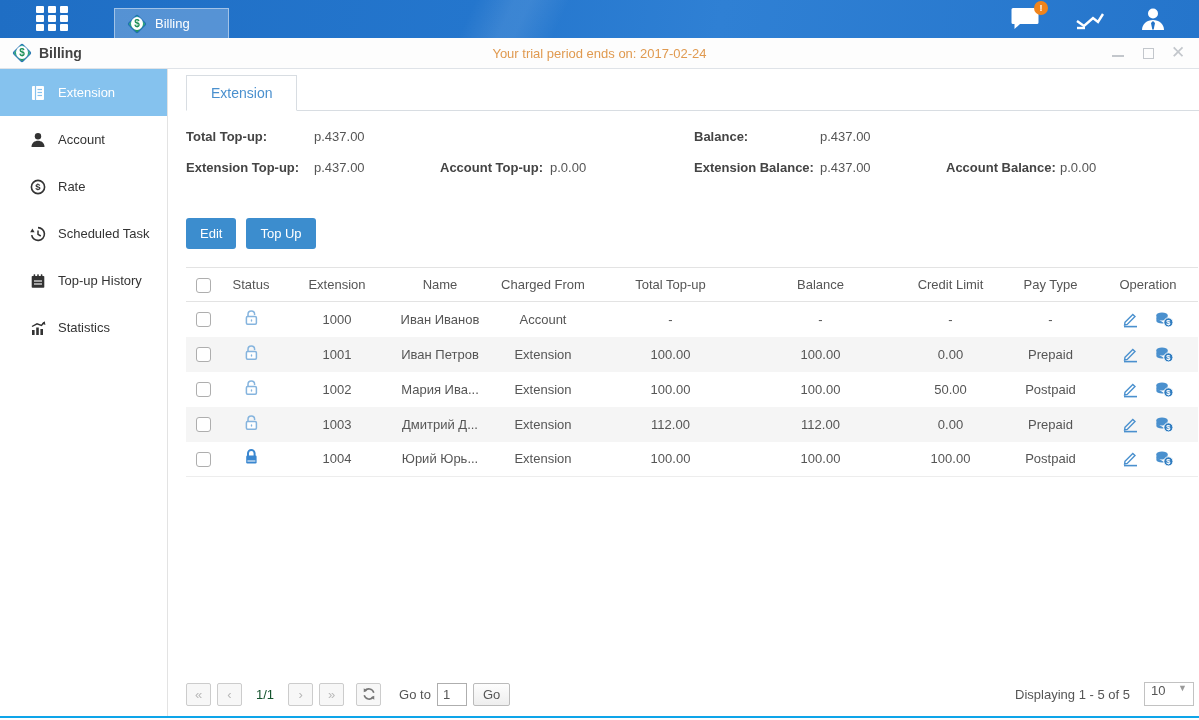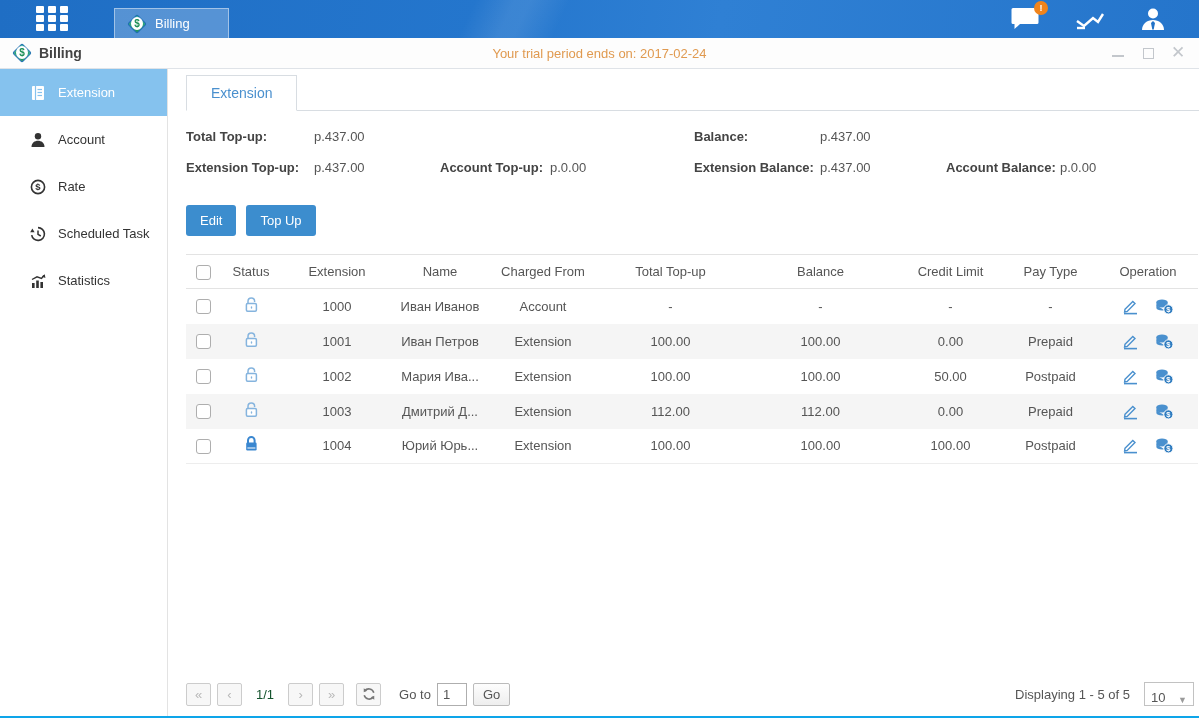--- a/index.html
+++ b/index.html
@@ -43,21 +43,21 @@
   .tab { height:36px; min-width:90px; padding:0 24px; display:flex; align-items:center; justify-content:center; background:#fff; border:1px solid #d8dde2; border-bottom:1px solid #fff; margin-bottom:-1px; color:#4a90ce; font-size:14px; cursor:pointer; }
 
   
   .summary { position:relative; height:66px; margin-top:14px; }
   .sum { position:absolute; white-space:nowrap; }
   .lbl { font-weight:bold; color:#444; }
   .r1 { top:4px; } .r2 { top:35px; }
 
   
   .btn-row { margin-top:14px; display:flex; gap:10px; }
-  .btn { background:#3c8dce; color:#fff; border:none; font-size:13px; padding:8px 14px; border-radius:3px; cursor:pointer; font-family:inherit; }
+  .btn { background:#3c8dce; color:#fff; border:none; font-size:13px; padding:8px 14px; border-radius:3px; cursor:pointer; font-family:inherit;margin-top:13px; }
 
   
   table { border-collapse:collapse; table-layout:fixed; width:100%; margin-top:18px; }
   col.c-cb{width:34px;} col.c-status{width:62px;} col.c-ext{width:110px;} col.c-name{width:96px;} col.c-charged{width:110px;} col.c-tt{width:145px;} col.c-bal{width:155px;} col.c-cl{width:105px;} col.c-pt{width:95px;} col.c-op{width:100px;}
   thead th { border-top:1px solid #e3e3e3; border-bottom:1px solid #e3e3e3; height:34px; font-weight:normal; color:#555; text-align:center; }
   tbody td { height:35px; text-align:center; color:#555; white-space:nowrap; overflow:hidden; }
   tbody tr:nth-child(even) { background:#f5f5f5; }
   tbody tr:last-child td { border-bottom:1px solid #ededed; }
   .cb { width:15px; height:15px; border:1px solid #aeaeae; border-radius:3px; background:#fff; display:inline-block; vertical-align:middle; cursor:pointer; }
   .ops { display:flex; align-items:center; justify-content:center; gap:16px; }
@@ -65,21 +65,21 @@
 
   
   .pagebar { position:absolute; left:18px; right:16px; bottom:10px; display:flex; align-items:center; gap:6px; }
   .pg-btn { width:25px; height:23px; border:1px solid #ccc; border-radius:2px; background:#f7f7f7; color:#b8b8b8; font-size:13px; display:flex; align-items:center; justify-content:center; cursor:pointer; }
   .pg-ind { padding:0 8px; color:#14532d; }
   .pg-refresh { color:#777; font-size:15px; margin-left:6px; }
   .goto-lbl { margin-left:12px; color:#555; }
   .goto-input { width:30px; height:23px; border:1px solid #aeaeae; text-align:left; padding-left:5px; font-family:inherit; font-size:13px; color:#555; }
   .go-btn { height:23px; padding:0 9px; border:1px solid #bbb; border-radius:2px; background:linear-gradient(#fdfdfd,#eee); color:#555; font-family:inherit; font-size:13px; cursor:pointer; }
   .display-info { margin-left:auto; color:#555; }
-  .page-size { width:50px; height:24px; border:1px solid #c2c2c2; display:flex; align-items:flex-end; justify-content:space-between; padding:0 6px; color:#555; cursor:pointer; margin-left:8px; background:#fff; }
+  .page-size { width:50px; height:24px; border:1px solid #c2c2c2; display:flex; align-items:flex-start; justify-content:space-between; padding:0 6px; color:#555; cursor:pointer; margin-left:8px; background:#fff; }
   .page-size .arrow { color:#9a9a9a; font-size:9px; }
 </style>
 </head>
 <body>
 
 <div class="topbar">
   <div class="app-grid">
     <span></span>
       <span></span>
       <span></span>
@@ -161,20 +161,31 @@
         </svg>
       <span>Rate</span>
     </div>
     <div class="side-item">
       <svg width="16" height="16" viewBox="0 0 16 16">
           <path d="M8 1.6a6.4 6.4 0 1 1-6.3 7.4" fill="none" stroke="currentColor" stroke-width="1.6"></path>
           <polygon points="0.2,6.2 4.6,6.2 2.4,2.6" fill="currentColor"></polygon>
           <polyline points="8,4.6 8,8.4 10.8,10" fill="none" stroke="currentColor" stroke-width="1.5"></polyline>
         </svg>
       <span>Scheduled Task</span>
+    </div>
+    <div class="side-item">
+      <svg width="16" height="16" viewBox="0 0 16 16" fill="currentColor">
+          <path d="M2.5 3h11a.8.8 0 0 1 .8.8V14a.8.8 0 0 1-.8.8h-11a.8.8 0 0 1-.8-.8V3.8a.8.8 0 0 1 .8-.8z"></path>
+          <rect x="3.6" y="1.2" width="1.6" height="3.2" rx=".6"></rect>
+          <rect x="7.2" y="1.2" width="1.6" height="3.2" rx=".6"></rect>
+          <rect x="10.8" y="1.2" width="1.6" height="3.2" rx=".6"></rect>
+          <line x1="4" y1="8" x2="12" y2="8" stroke="#fff" stroke-width="1.1"></line>
+          <line x1="4" y1="11" x2="12" y2="11" stroke="#fff" stroke-width="1.1"></line>
+        </svg>
+      <span>Top-up History</span>
     </div>
     <div class="side-item">
       <svg width="16" height="16" viewBox="0 0 16 16" fill="currentColor">
           <rect x="2" y="10" width="2.6" height="5"></rect>
           <rect x="6.2" y="7.5" width="2.6" height="7.5"></rect>
           <rect x="10.4" y="9" width="2.6" height="6"></rect>
           <polyline points="2,6.5 7,3.8 11.5,5.5 14,2.5" fill="none" stroke="currentColor" stroke-width="1.4"></polyline>
           <polygon points="14.8,1.2 15.4,5 11.8,3.4"></polygon>
         </svg>
       <span>Statistics</span>

